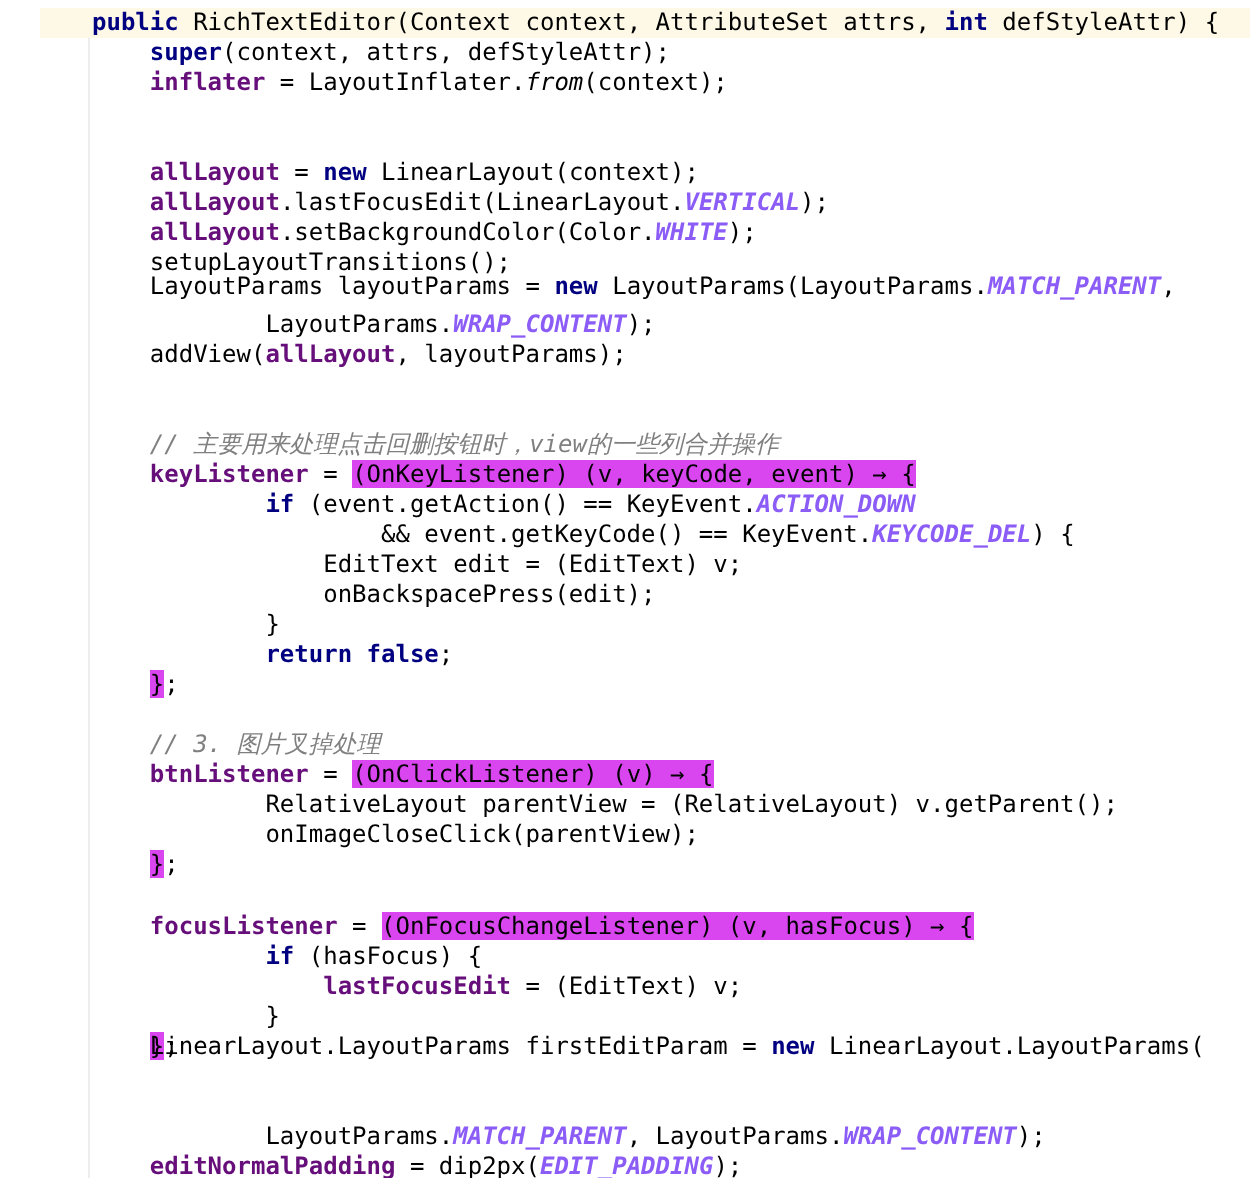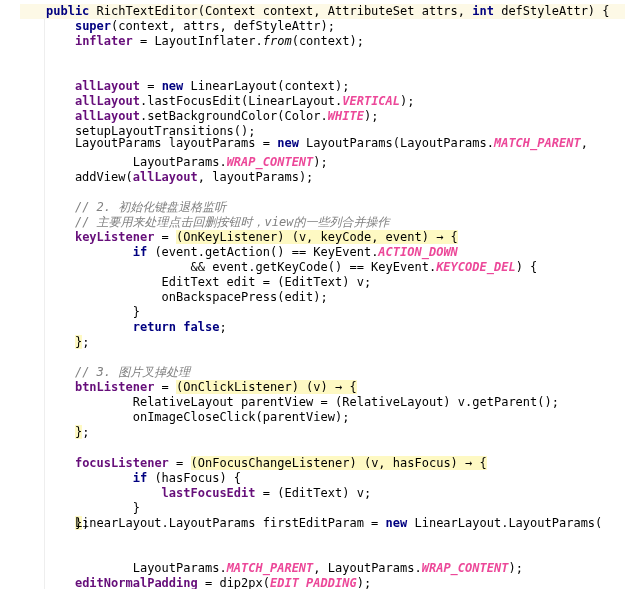--- a/index.html
+++ b/index.html
@@ -16,45 +16,45 @@
     background: #eeeeee;
   }
   .line {
     position: absolute; left: 0; width: 625px; height: 15px; line-height: 15px;
     white-space: pre; color: #000000;
   }
   .line.current { background: #fdf9e6; }
   .code { position: absolute; left: 26px; top: 0; }
   .kw { color: #000080; font-weight: bold; }
   .fld { color: #660e7a; font-weight: bold; }
-  .st { color: #ec4899; font-weight: bold; font-style: italic; }
+  .st { color: #8b5cf6; font-weight: bold; font-style: italic; }
   .sm { font-style: italic; }
   .cm { color: #808080; font-style: italic; }
-  .lam { background: #fef9c3; }
+  .lam { background: #d946ef; }
 </style>
 </head>
 <body>
 
 <div class="editor">
   <div class="gutter-line"></div>
   <div id="lines">
       <div class="line current" style="top: 4px;"><span class="code"><span class="kw">public </span><span>RichTextEditor(Context context, AttributeSet attrs, </span><span class="kw">int </span><span>defStyleAttr) {</span></span></div>
       <div class="line" style="top: 19.05px;"><span class="code"><span>    </span><span class="kw">super</span><span>(context, attrs, defStyleAttr);</span></span></div>
       <div class="line" style="top: 34.1px; padding-left: 44px;"><span class="code"><span>    </span><span class="fld">inflater</span><span> = LayoutInflater.</span><span class="sm">from</span><span>(context);</span></span></div>
       <div class="line" style="top: 49.15px;"><span class="code"></span></div>
       <div class="line" style="top: 64.2px;"><span class="code"><span>    </span></span></div>
       <div class="line" style="top: 79.25px;"><span class="code"><span>    </span><span class="fld">allLayout</span><span> = </span><span class="kw">new </span><span>LinearLayout(context);</span></span></div>
       <div class="line" style="top: 94.3px;"><span class="code"><span>    </span><span class="fld">allLayout</span><span>.lastFocusEdit(LinearLayout.</span><span class="st">VERTICAL</span><span>);</span></span></div>
       <div class="line" style="top: 109.35px;"><span class="code"><span>    </span><span class="fld">allLayout</span><span>.setBackgroundColor(Color.</span><span class="st">WHITE</span><span>);</span></span></div>
       <div class="line" style="top: 124.4px;"><span class="code"><span>    setupLayoutTransitions();</span></span></div>
       <div class="line" style="top: 136px;"><span class="code"><span>    LayoutParams layoutParams = </span><span class="kw">new </span><span>LayoutParams(LayoutParams.</span><span class="st">MATCH_PARENT</span><span>,</span></span></div>
       <div class="line" style="top: 154.5px;"><span class="code"><span>            LayoutParams.</span><span class="st">WRAP_CONTENT</span><span>);</span></span></div>
       <div class="line" style="top: 169.55px; padding-left: 20px;"><span class="code"><span>    addView(</span><span class="fld">allLayout</span><span>, layoutParams);</span></span></div>
       <div class="line" style="top: 184.6px;"><span class="code"></span></div>
-      <div class="line" style="top: 199.65px;"><span class="code"><span>    </span><span class="cm">// 2. 初始化键盘退格监听</span></span></div>
+      <div class="line" style="top: 199.65px;"><span class="code"><span>    </span></span></div>
       <div class="line" style="top: 214.7px;"><span class="code"><span>    </span><span class="cm">// 主要用来处理点击回删按钮时，view的一些列合并操作</span></span></div>
       <div class="line" style="top: 229.75px;"><span class="code"><span>    </span><span class="fld">keyListener</span><span> = </span><span class="lam">(OnKeyListener) (v, keyCode, event) → {</span></span></div>
       <div class="line" style="top: 244.8px;"><span class="code"><span>            </span><span class="kw">if </span><span>(event.getAction() == KeyEvent.</span><span class="st">ACTION_DOWN</span></span></div>
       <div class="line" style="top: 259.85px;"><span class="code"><span>                    &amp;&amp; event.getKeyCode() == KeyEvent.</span><span class="st">KEYCODE_DEL</span><span>) {</span></span></div>
       <div class="line" style="top: 274.9px;"><span class="code"><span>                EditText edit = (EditText) v;</span></span></div>
       <div class="line" style="top: 289.95px;"><span class="code"><span>                onBackspacePress(edit);</span></span></div>
       <div class="line" style="top: 305px;"><span class="code"><span>            }</span></span></div>
       <div class="line" style="top: 320.05px;"><span class="code"><span>            </span><span class="kw">return false</span><span>;</span></span></div>
       <div class="line" style="top: 335.1px;"><span class="code"><span>    </span><span class="lam">}</span><span>;</span></span></div>
       <div class="line" style="top: 350.15px;"><span class="code"></span></div>

